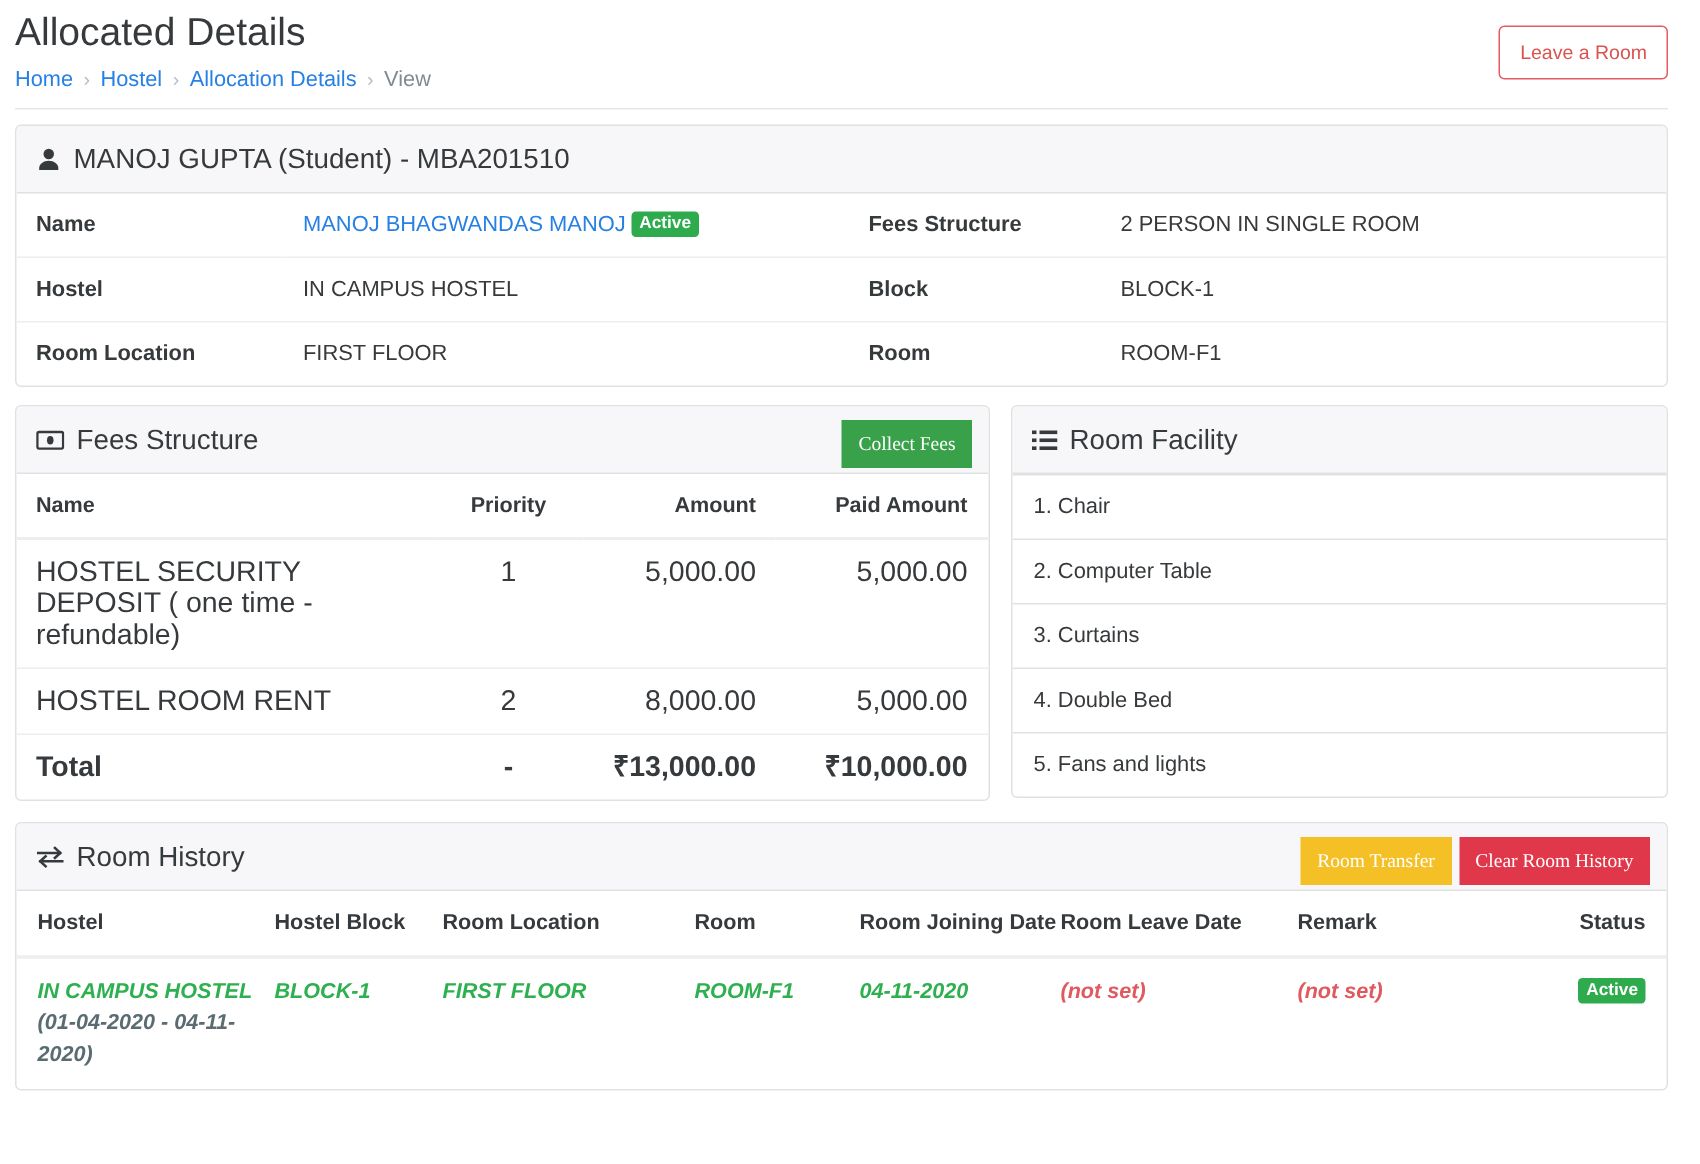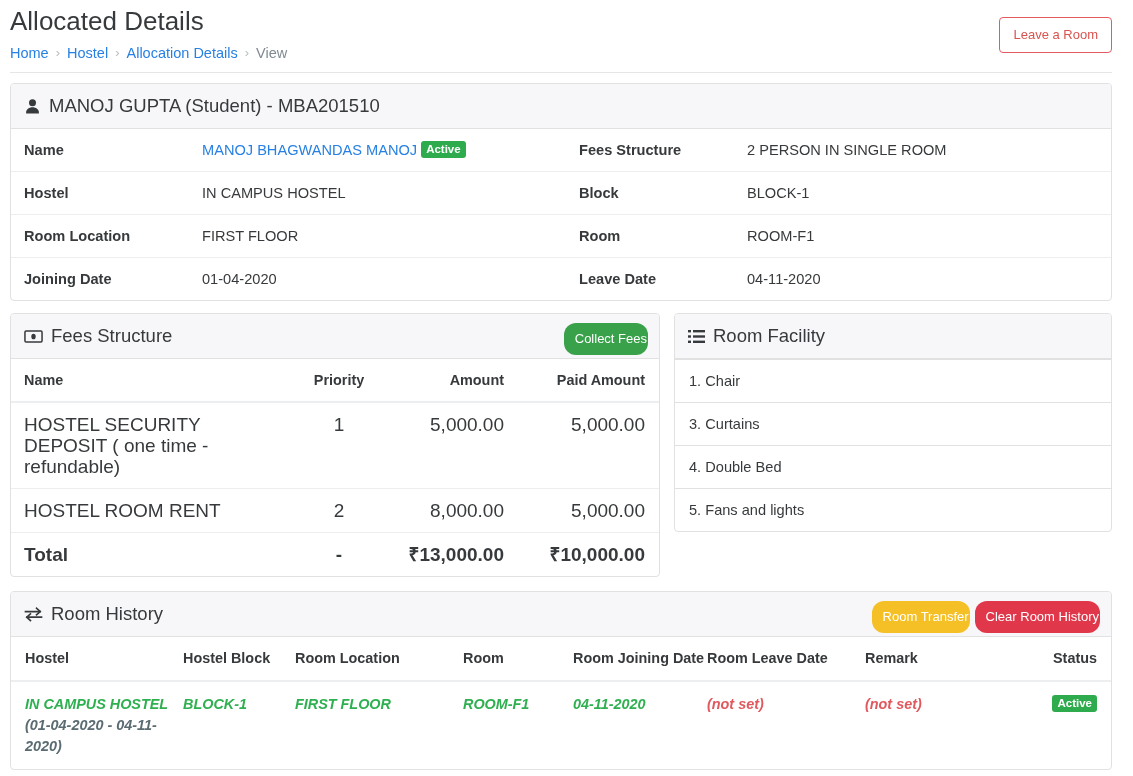--- a/index.html
+++ b/index.html
@@ -78,23 +78,23 @@
     border-radius: 3px; padding: 2px 5px 3px 5px;
     line-height: 12px; vertical-align: 2px; margin-left: 4px; text-align: right;
   }
 
   
   .mid { display: flex; gap: 14px; padding: 12px 10px 0 10px; align-items: flex-start; }
   .mid-left { width: 650px; flex: 0 0 650px; }
   .mid-right { flex: 1 1 auto; }
 
   .btn {
-    border: none; border-radius: 12px; color: #fff;
-    font-size: 13px; line-height: 1; padding: 9px 1px 10px 11px;
-    cursor: pointer; font-family: Liberation Sans, sans-serif;
+    border: none; border-radius: 0; color: #fff;
+    font-size: 13px; line-height: 1; padding: 9px 11px 10px 11px;
+    cursor: pointer; font-family: Liberation Serif, serif;
   }
   .btn-green { background: #3aa14b; }
   .btn-yellow { background: #f5c026; color: #fff; }
   .btn-red { background: #e0384a; }
   .head-actions { position: absolute; right: 11px; top: 9px; display: flex; gap: 5px; }
 
   
   .fees-tbl { table-layout: fixed; }
   .fees-tbl th {
     font-size: 14.4px; font-weight: bold; text-align: left;
@@ -187,26 +187,20 @@
             <td class="lbl">Hostel</td>
             <td class="val">IN CAMPUS HOSTEL</td>
             <td class="lbl2">Block</td>
             <td class="val">BLOCK-1</td>
           </tr>
           <tr>
             <td class="lbl">Room Location</td>
             <td class="val">FIRST FLOOR</td>
             <td class="lbl2">Room</td>
             <td class="val">ROOM-F1</td>
-          </tr>
-          <tr>
-            <td class="lbl">Joining Date</td>
-            <td class="val">01-04-2020</td>
-            <td class="lbl2">Leave Date</td>
-            <td class="val">04-11-2020</td>
           </tr>
         </tbody>
       </table>
     </div>
   </div>
 
   <div class="mid">
 
     <div class="mid-left">
       <div class="card">
@@ -265,20 +259,21 @@
                 <rect x="5" y="1" width="12" height="2.4"></rect>
               <rect x="0" y="6.3" width="3" height="2.4"></rect>
                 <rect x="5" y="6.3" width="12" height="2.4"></rect>
               <rect x="0" y="11.6" width="3" height="2.4"></rect>
                 <rect x="5" y="11.6" width="12" height="2.4"></rect>
             </svg>
           </span>
           <span class="ttl">Room Facility</span>
         </div>
         <div class="fac-row">1. Chair</div>
+        <div class="fac-row">2. Computer Table</div>
         <div class="fac-row">3. Curtains</div>
         <div class="fac-row">4. Double Bed</div>
         <div class="fac-row">5. Fans and lights</div>
       </div>
     </div>
 
   </div>
 
   <div class="hist">
     <div class="card">

